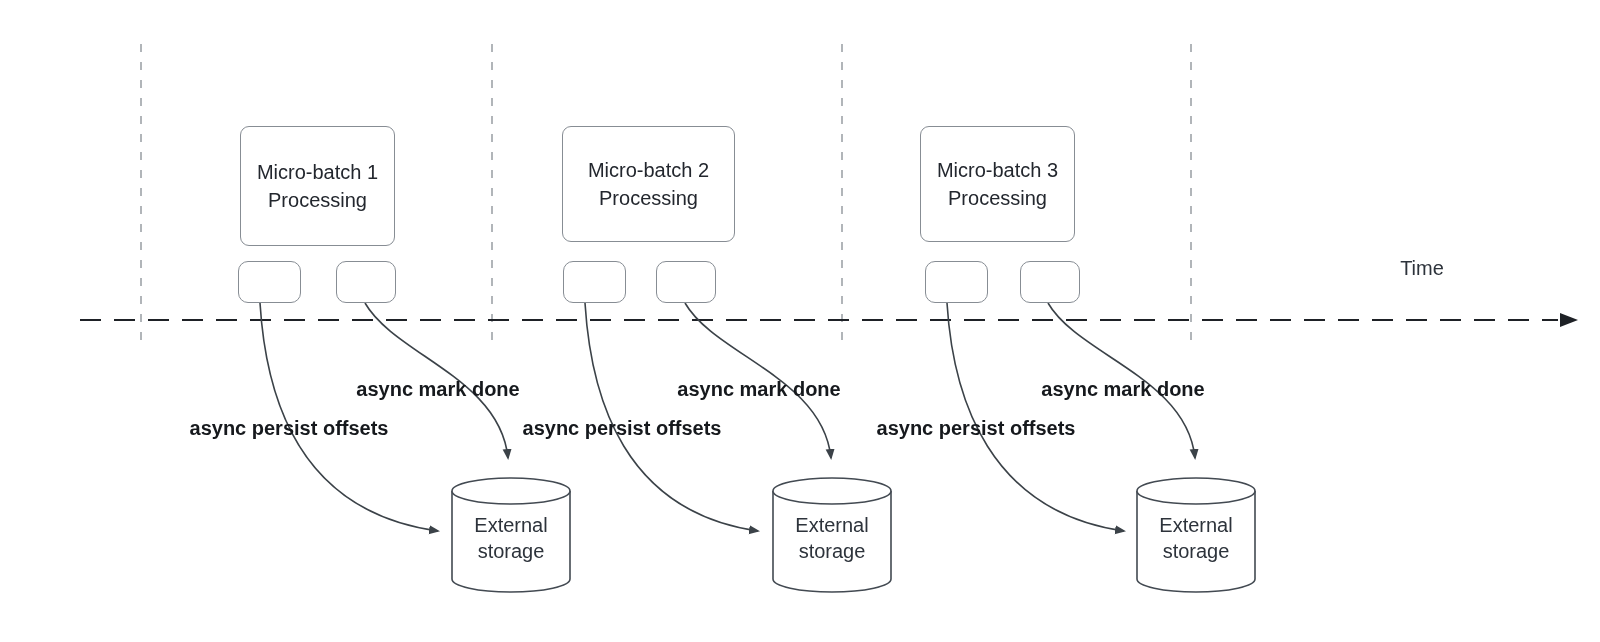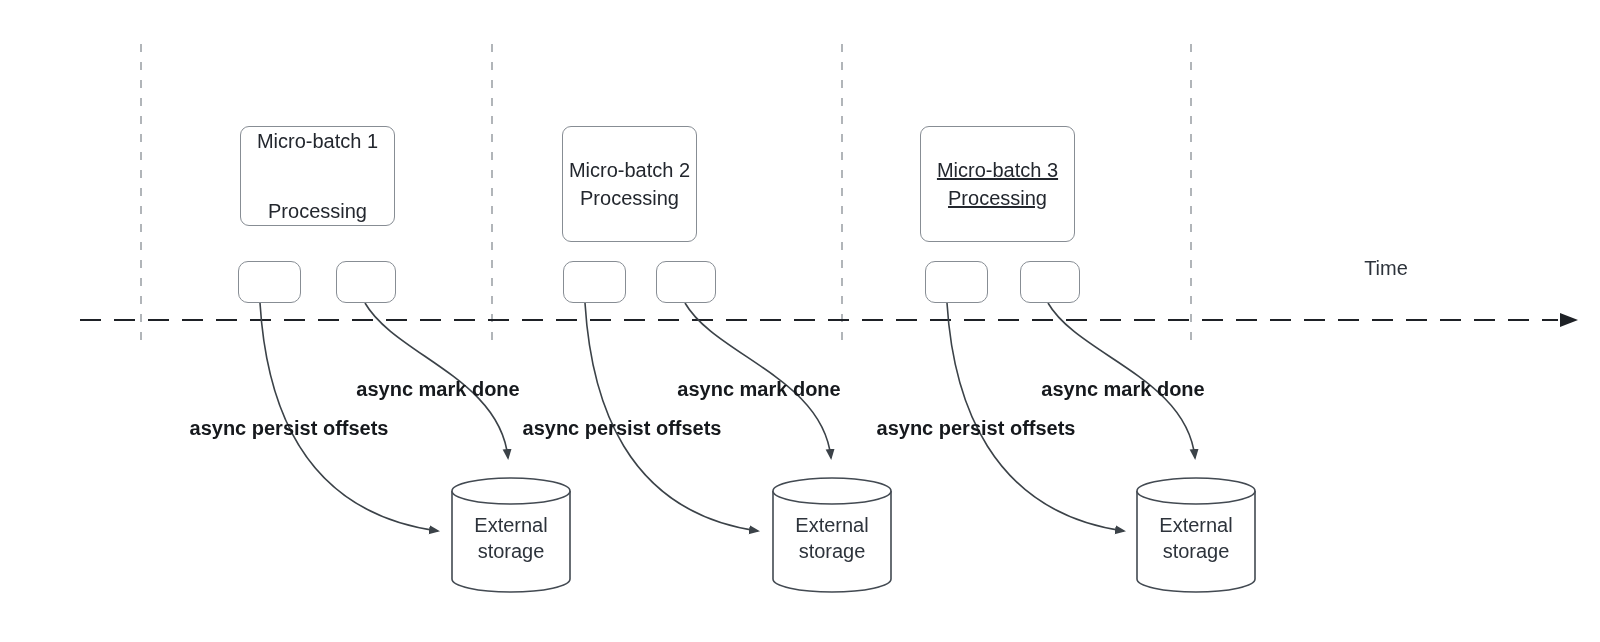--- a/index.html
+++ b/index.html
@@ -37,20 +37,21 @@
     transform:translateX(-50%);
     width:105px;text-align:center;
     font-size:20px;line-height:26px;
     color:#2d333b;
   }
   .time-label{
     position:absolute;
     transform:translate(-50%,-50%);
     font-size:20px;color:#2d333b;
     white-space:nowrap;
+    margin-left:36px;
   }
 </style>
 </head>
 <body>
 
 <div class="canvas">
 
   <svg class="layer" width="1600" height="642" viewBox="0 0 1600 642">
     <defs>
       <marker id="arrow" markerWidth="12" markerHeight="10" refX="9" refY="4.5" orient="auto" markerUnits="userSpaceOnUse">
@@ -82,47 +83,47 @@
     <g>
       <path d="M 773,491 L 773,579 A 59 13 0 0 0 891,579 L 891,491" fill="#ffffff" stroke="#434a52" stroke-width="1.6"></path>
       <ellipse cx="832" cy="491" rx="59" ry="13" fill="#ffffff" stroke="#434a52" stroke-width="1.6"></ellipse>
     </g>
     <g>
       <path d="M 1137,491 L 1137,579 A 59 13 0 0 0 1255,579 L 1255,491" fill="#ffffff" stroke="#434a52" stroke-width="1.6"></path>
       <ellipse cx="1196" cy="491" rx="59" ry="13" fill="#ffffff" stroke="#434a52" stroke-width="1.6"></ellipse>
     </g>
   </svg>
 
-  <div class="node main-box" style="left:240px;top:126px;width:155px;height:100px;justify-content:space-between;">
+  <div class="node main-box" style="left:240px;top:126px;width:155px;height:120px;">
     <div>Micro-batch 1</div>
     <div>Processing</div>
   </div>
   <div class="node small-box" style="left:238px;top:261px;width:63px;height:42px;"></div>
   <div class="node small-box" style="left:336px;top:261px;width:60px;height:42px;"></div>
   <div class="edge-label" style="left:289px;top:428px;">async persist offsets</div>
   <div class="edge-label" style="left:438px;top:389px;">async mark done</div>
   <div class="storage-label" style="left:511px;top:512px;">
     <div>External</div>
     <div>storage</div>
   </div>
 
-  <div class="node main-box" style="left:562px;top:126px;width:135px;height:116px;">
+  <div class="node main-box" style="left:562px;top:126px;width:173px;height:116px;">
     <div>Micro-batch 2</div>
     <div>Processing</div>
   </div>
   <div class="node small-box" style="left:563px;top:261px;width:63px;height:42px;"></div>
   <div class="node small-box" style="left:656px;top:261px;width:60px;height:42px;"></div>
   <div class="edge-label" style="left:622px;top:428px;">async persist offsets</div>
   <div class="edge-label" style="left:759px;top:389px;">async mark done</div>
   <div class="storage-label" style="left:832px;top:512px;">
     <div>External</div>
     <div>storage</div>
   </div>
 
-  <div class="node main-box" style="left:920px;top:126px;width:155px;height:116px;text-decoration:underline;">
+  <div class="node main-box" style="left:920px;top:126px;width:155px;height:116px;">
     <div>Micro-batch 3</div>
     <div>Processing</div>
   </div>
   <div class="node small-box" style="left:925px;top:261px;width:63px;height:42px;"></div>
   <div class="node small-box" style="left:1020px;top:261px;width:60px;height:42px;"></div>
   <div class="edge-label" style="left:976px;top:428px;">async persist offsets</div>
   <div class="edge-label" style="left:1123px;top:389px;">async mark done</div>
   <div class="storage-label" style="left:1196px;top:512px;">
     <div>External</div>
     <div>storage</div>

